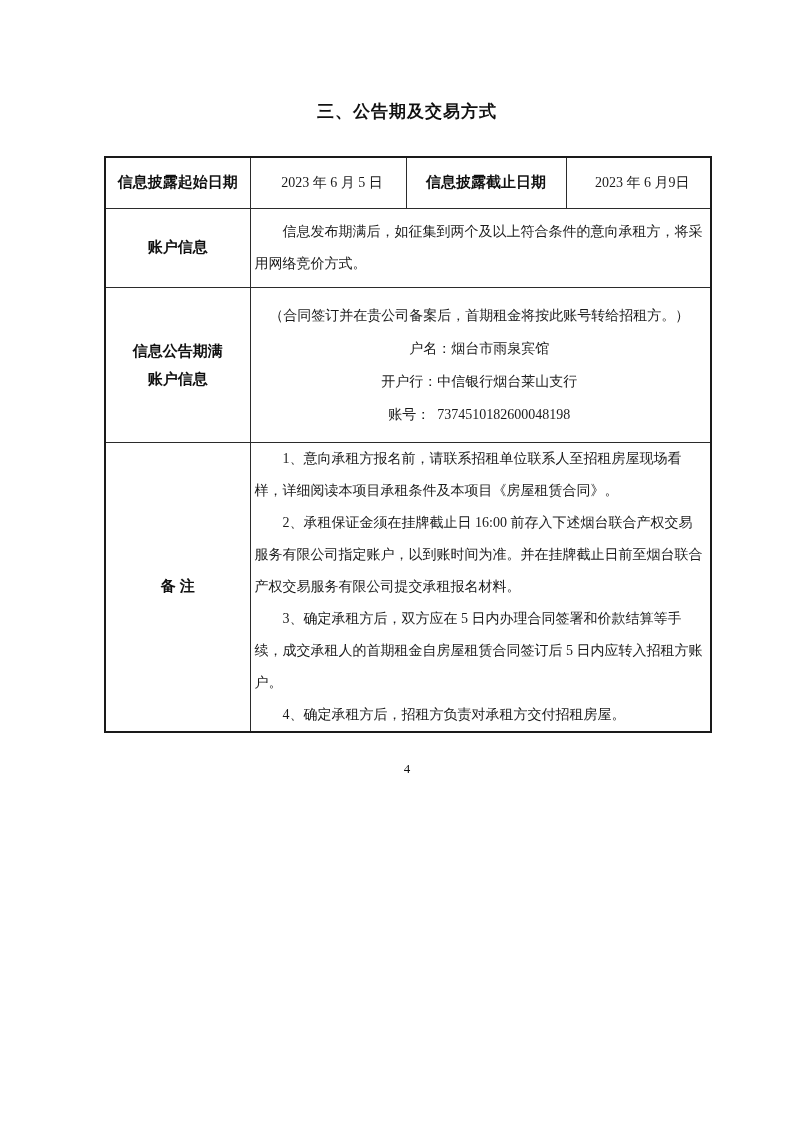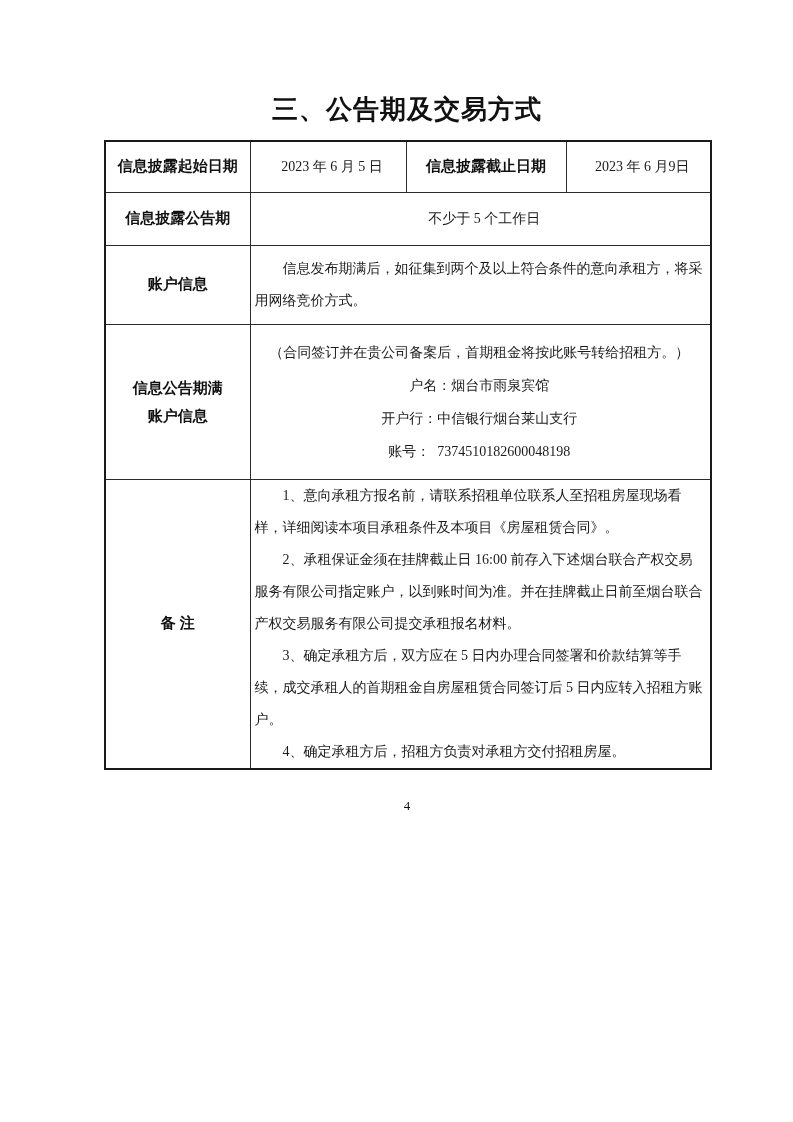--- a/index.html
+++ b/index.html
@@ -13,30 +13,30 @@
     font-family: "Liberation Serif", "DejaVu Serif", serif;
   }
   .content {
     position: absolute;
     left: 104px;
     top: 0;
     width: 606px;
   }
   .doc-title {
     margin: 97px 0 0 0;
-    font-family: Liberation Mono, monospace;
+    font-family: Liberation Serif, serif;
     font-weight: bold;
-    font-size: 26px;
+    font-size: 17px;
     line-height: 29px;
     text-align: center;
     letter-spacing: 1px;
     color: #111;
   }
   table.main-table {
-    margin-top: 14px;
+    margin-top: 30px;
     width: 606px;
     table-layout: fixed;
     border-collapse: collapse;
     border: 2px solid #1a1a1a;
   }
   table.main-table th, table.main-table td {
     border: 1px solid #2b2b2b;
     vertical-align: middle;
     overflow: hidden;
   }
@@ -94,24 +94,20 @@
       </colgroup>
 
       <tbody>
           <tr style="height:51px;">
         <th class="label-cell">信息披露起始日期</th>
         <td class="value-cell value-center">2023 年 6 月 5 日</td>
         <th class="label-cell">信息披露截止日期</th>
         <td class="value-cell value-center">2023 年 6 月9日</td>
       </tr>
 
-      <tr style="height:53px;">
-        <th class="label-cell">信息披露公告期</th>
-        <td class="value-cell value-center" colspan="3">不少于 5 个工作日</td>
-      </tr>
 
 
       <tr style="height:79px;">
         <th class="label-cell">账户信息</th>
         <td class="value-cell" colspan="3">
           <div class="para">信息发布期满后，如征集到两个及以上符合条件的意向承租方，将采用网络竞价方式。</div>
         </td>
       </tr>
 
       <tr style="height:155px;">

